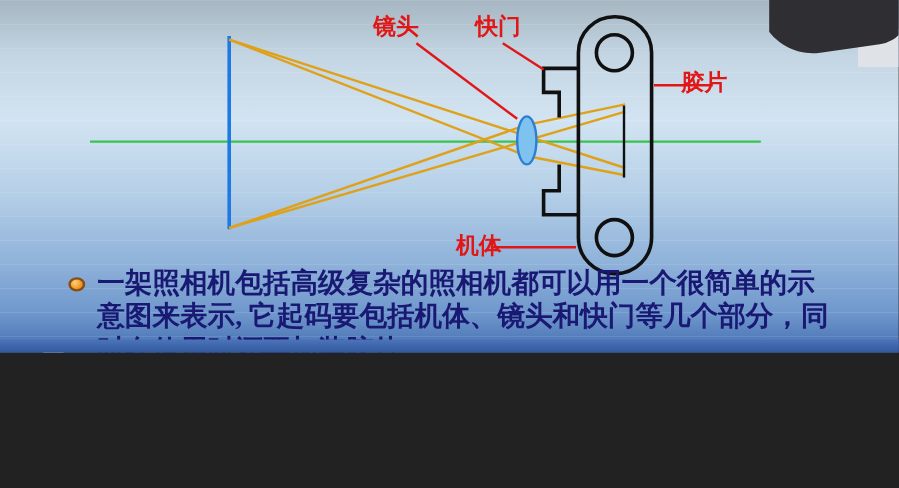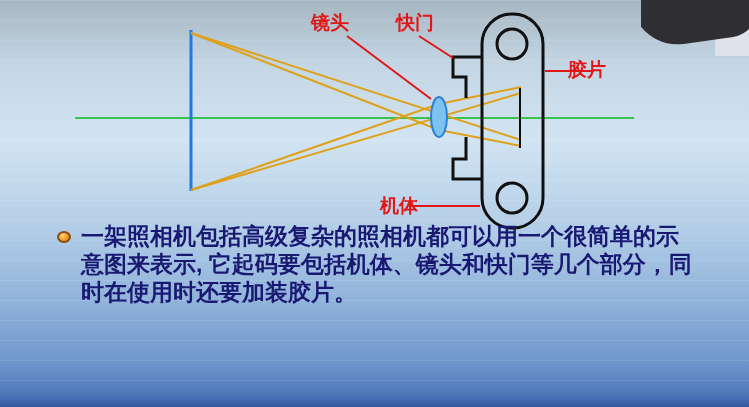--- a/index.html
+++ b/index.html
@@ -1,20 +1,20 @@
 <!DOCTYPE html>
 <html><head>
 <meta charset="utf-8">
 <style>
   html,body { margin:0; padding:0; background:#222; }
   .slide {
     position:relative;
-    width:749px; height:407px;
+    width:749px; height:294px;
     overflow:hidden;
-    font-family:Liberation Sans, sans-serif;
+    font-family:Liberation Serif, serif;
     background: linear-gradient(180deg,
       #a6b6c2 0%, #c4d6e4 16%, #d2e4f2 34%,
       #b6d0e8 54%, #90b3da 74%, #6f97cc 89%,
       #527cba 96%, #3c63a8 100%);
   }
   .stripes {
     position:absolute; inset:0;
     background: repeating-linear-gradient(180deg,
       rgba(255,255,255,0.10) 0px, rgba(255,255,255,0.10) 1px,
       rgba(255,255,255,0) 1px, rgba(255,255,255,0) 20px);

